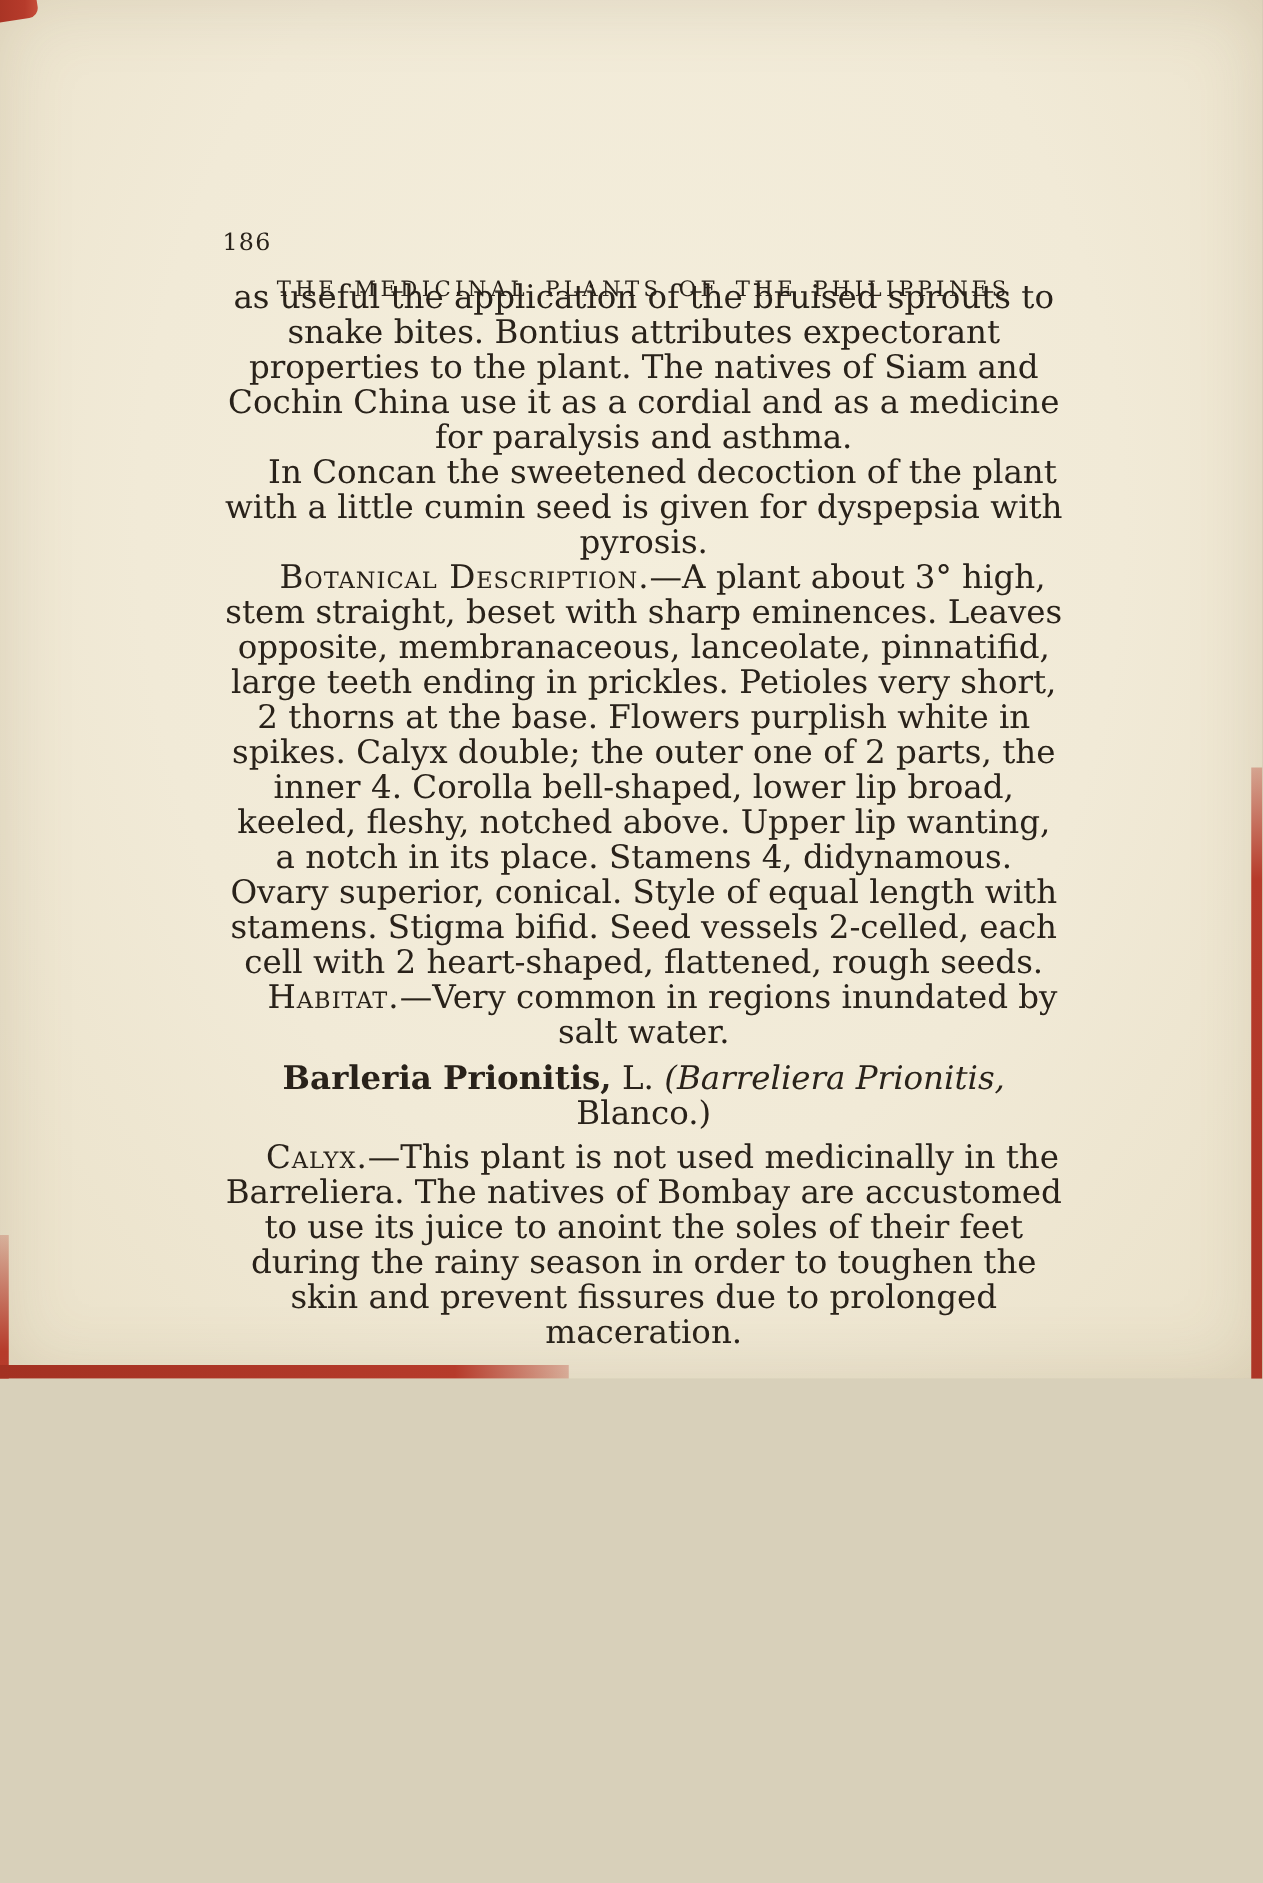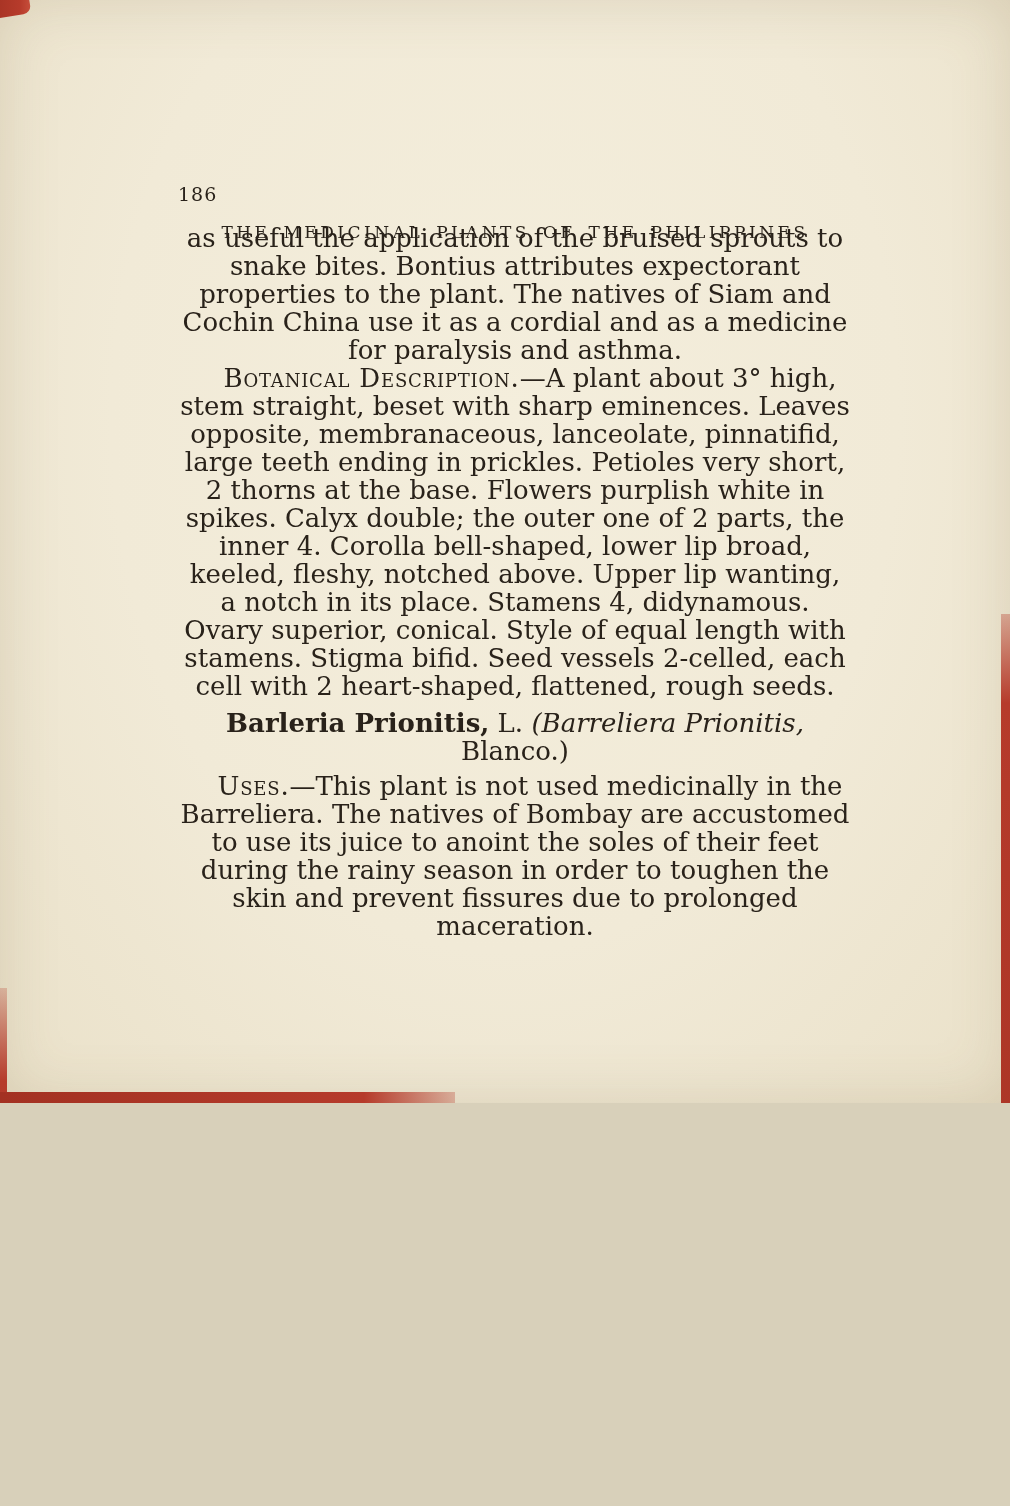--- a/index.html
+++ b/index.html
@@ -114,26 +114,28 @@
 
   <header class="running-head">
     <span class="page-num">186</span>
     <span class="head-title">THE MEDICINAL PLANTS OF THE PHILIPPINES</span>
   </header>
 
   <main class="text-block">
 
     <p class="noindent">as useful the application of the bruised sprouts to snake bites. Bontius attributes expectorant properties to the plant. The natives of Siam and Cochin China use it as a cordial and as a medicine for paralysis and asthma.</p>
 
+    <p>In Concan the sweetened decoction of the plant with a little cumin seed is given for dyspepsia with pyrosis.</p>
 
     <p><span class="sc">Botanical Description.</span><span>—A plant about 3° high, stem straight, beset with sharp eminences. Leaves opposite, membranaceous, lanceolate, pinnatifid, large teeth ending in prickles. Petioles very short, 2 thorns at the base. Flowers purplish white in spikes. Calyx double; the outer one of 2 parts, the inner 4. Corolla bell-shaped, lower lip broad, keeled, fleshy, notched above. Upper lip wanting, a notch in its place. Stamens 4, didynamous. Ovary superior, conical. Style of equal length with stamens. Stigma bifid. Seed vessels 2-celled, each cell with 2 heart-shaped, flattened, rough seeds.</span></p>
 
+    <p><span class="sc">Habitat.</span><span>—Very common in regions inundated by salt water.</span></p>
 
     <p class="species-heading"><span class="bd">Barleria Prionitis,</span><span> L.   </span><span class="it">(Barreliera Prionitis,</span><span> Blanco.)</span></p>
 
 
-    <p><span class="sc">Uses.</span><span>—This plant is not used medicinally in the Barreliera. The natives of Bombay are accustomed to use its juice to anoint the soles of their feet during the rainy season in order to toughen the skin and prevent fissures due to prolonged maceration.</span></p>
+    <p><span class="sc">Calyx.</span><span>—This plant is not used medicinally in the Barreliera. The natives of Bombay are accustomed to use its juice to anoint the soles of their feet during the rainy season in order to toughen the skin and prevent fissures due to prolonged maceration.</span></p>
 
 
 
   </main>
 
 </div>
 
 </body></html>

